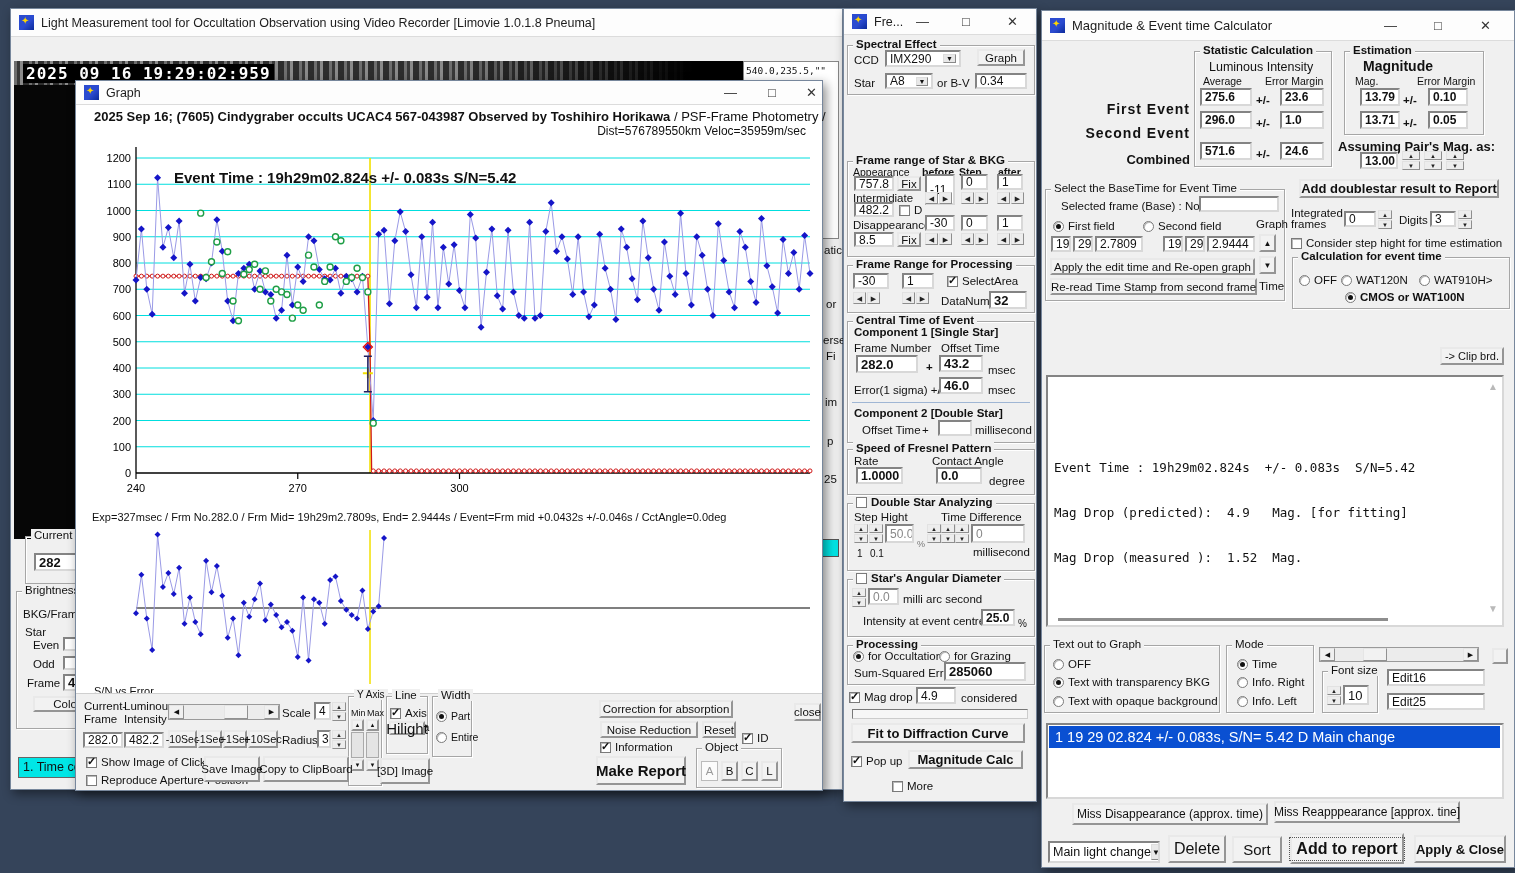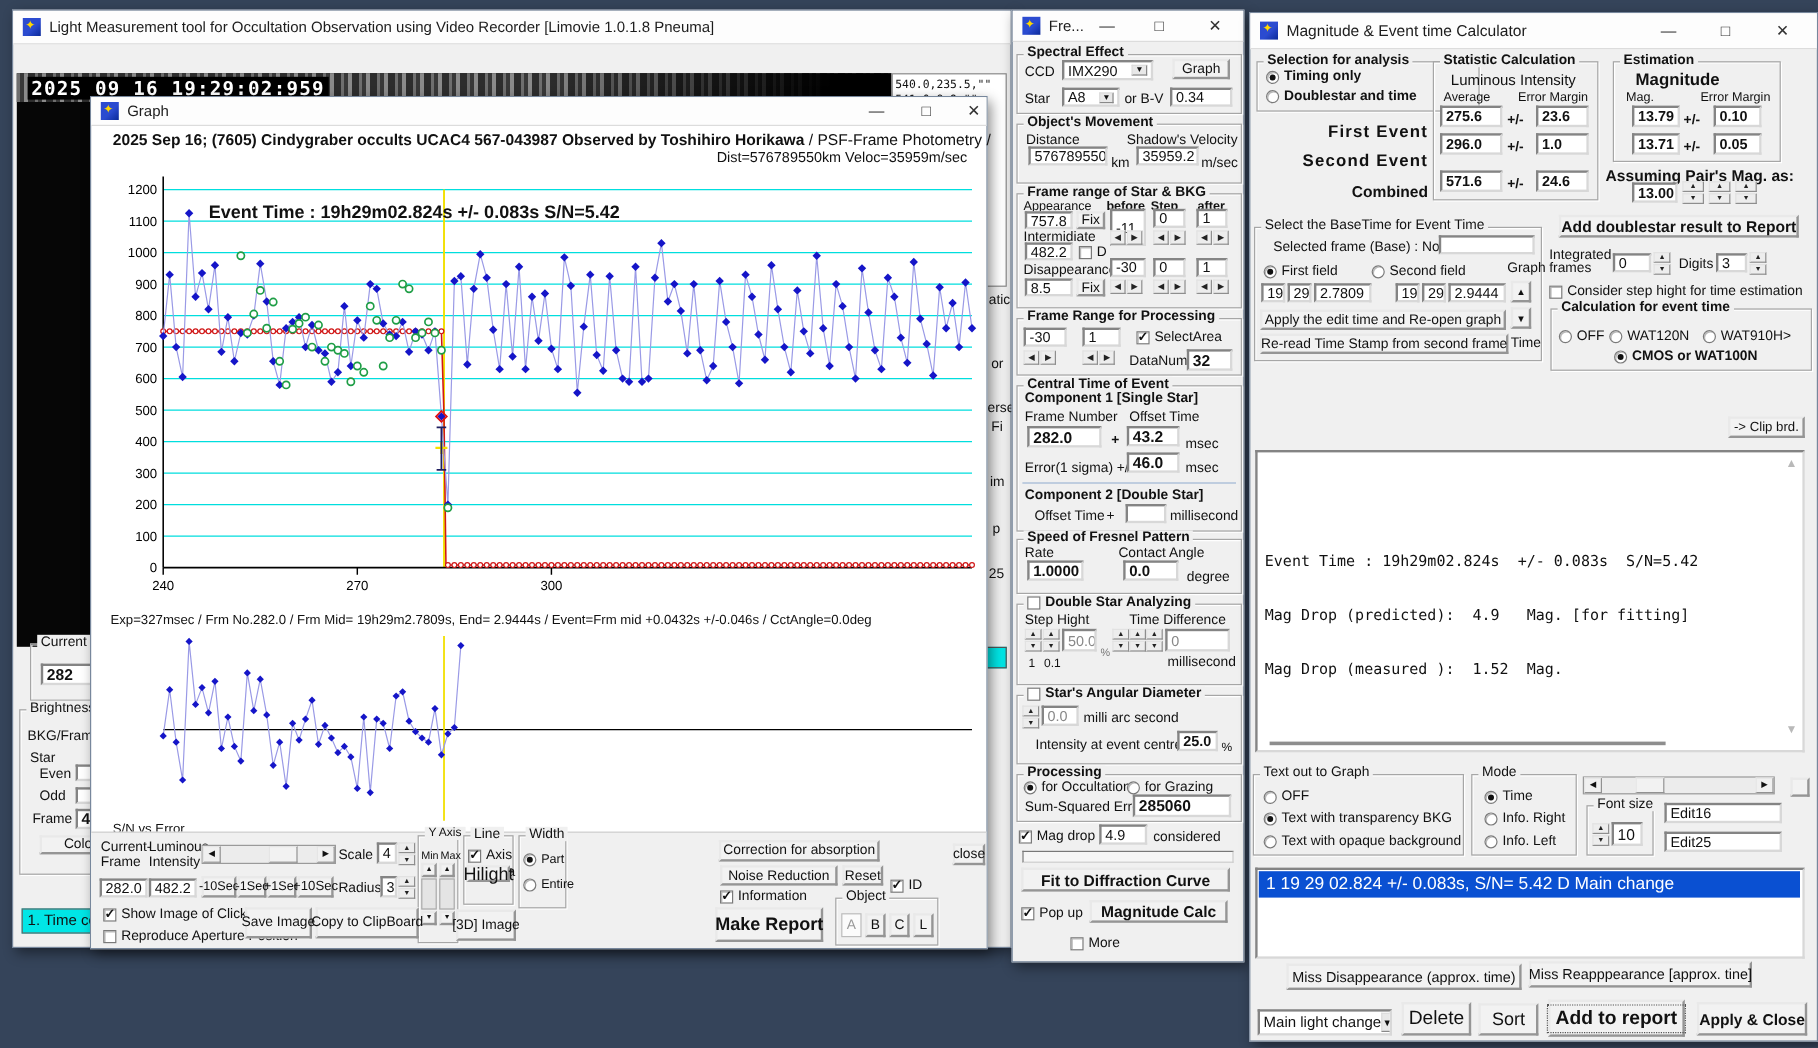--- a/index.html
+++ b/index.html
@@ -645,33 +645,20 @@
     <div class="fld" style="left:37px;top:27px;width:48px;height:16px">
         <span>A8</span>
         <span style="margin-left:auto;font-size:7px;background:#e8e8e8;border:1px outset #ddd;width:12px;text-align:center">▼</span>
       </div>
     <span class="lbl" style="left:89px;top:31px">or  B-V</span>
     <div class="fld" style="left:127px;top:27px;width:52px;height:16px">
         <span>0.34</span>
       </div>
   </div>
 
-  <div class="grp" style="left:3px;top:94px;width:188px;height:50px">
-    <span class="lg">Object's Movement</span>
-    <span class="lbl" style="left:7px;top:7px">Distance</span>
-    <span class="lbl" style="left:91px;top:7px">Shadow's Velocity</span>
-    <div class="fld" style="left:9px;top:18px;width:66px;height:16px">
-        <span>576789550</span>
-      </div>
-    <span class="lbl" style="left:78px;top:26px">km</span>
-    <div class="fld" style="left:99px;top:18px;width:52px;height:16px">
-        <span>35959.2</span>
-      </div>
-    <span class="lbl" style="left:153px;top:26px">m/sec</span>
-  </div>
 
   <div class="grp" style="left:3px;top:152px;width:188px;height:96px">
     <span class="lg">Frame range of Star &amp; BKG</span>
     <span class="lbl" style="left:5px;top:4px;font-size:10.5px">Appearance</span>
     <span class="lbl b" style="left:74px;top:4px;font-size:10.5px">before</span>
     <span class="lbl b" style="left:111px;top:4px;font-size:10.5px">Step</span>
     <span class="lbl b" style="left:150px;top:4px;font-size:10.5px">after</span>
     <div class="fld" style="left:6px;top:14px;width:40px;height:15px">
         <span>757.8</span>
       </div>
@@ -904,31 +891,20 @@
 
 <div class="win" id="calc-win" style="left:1041px;top:10px;width:474px;height:858px">
   <div class="tbar" style="height:30px">
     <span class="ticon"></span>
     <span class="ttl" style="font-size:13px">Magnitude &amp; Event time Calculator</span>
   </div>
   <span class="wg" style="left:342px;top:7px">—</span>
   <span class="wg" style="left:392px;top:7px">□</span>
   <span class="wg" style="left:438px;top:7px">✕</span>
 
-  <div class="grp" style="left:5px;top:40px;width:186px;height:42px">
-    <span class="lg">Selection for analysis</span>
-    <span class="rdo on b" style="left:7px;top:6px">
-        <span class="dt"></span>
-        <span>Timing only</span>
-      </span>
-    <span class="rdo b" style="left:7px;top:22px">
-        <span class="dt"></span>
-        <span>Doublestar and time</span>
-      </span>
-  </div>
   <div class="lbl b" style="left:30px;top:90px;width:118px;text-align:right;font-size:14px;letter-spacing:1px">First Event</div>
   <div class="lbl b" style="left:30px;top:114px;width:118px;text-align:right;font-size:14px;letter-spacing:1px">Second Event</div>
   <div class="lbl b" style="left:30px;top:141px;width:118px;text-align:right;font-size:13px">Combined</div>
 
   <div class="grp" style="left:152px;top:40px;width:138px;height:116px">
     <span class="lg">Statistic Calculation</span>
     <span class="lbl" style="left:14px;top:8px;font-size:12.5px">Luminous Intensity</span>
     <span class="lbl" style="left:8px;top:23px;font-size:10.5px">Average</span>
     <span class="lbl" style="left:70px;top:23px;font-size:10.5px">Error Margin</span>
   </div>

